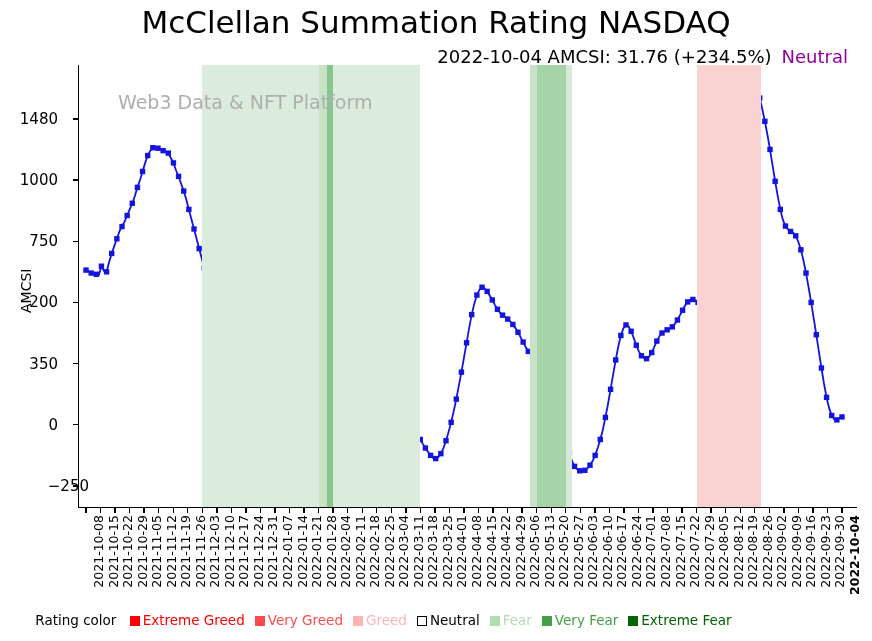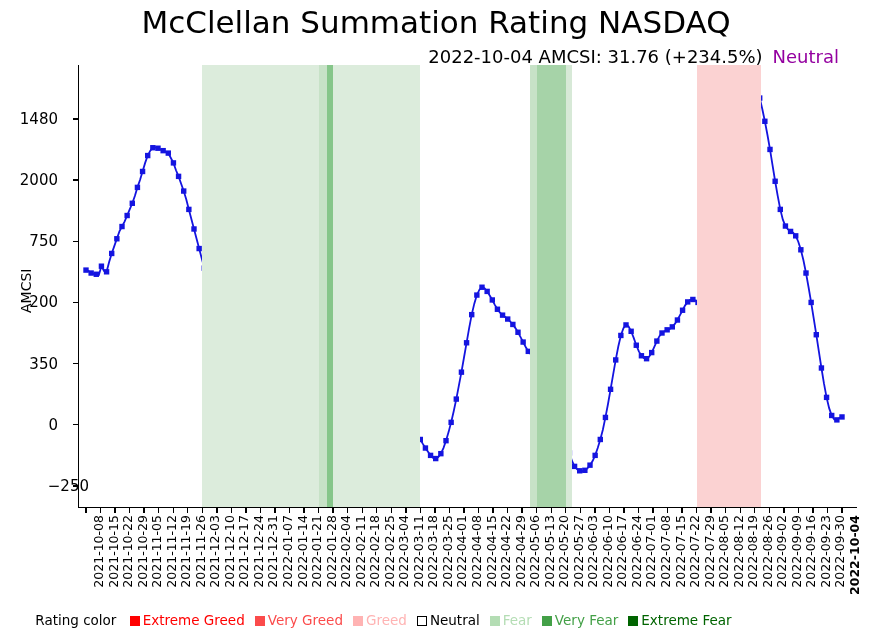--- a/index.html
+++ b/index.html
@@ -5,21 +5,21 @@
   html,body{margin:0;padding:0;background:#ffffff;}
   body{width:872px;height:641px;font-family:"DejaVu Sans","Liberation Sans",sans-serif;overflow:hidden;}
   #root{position:relative;width:872px;height:641px;background:#fff;}
 
   #chart-title{
     position:absolute;left:0;top:4px;width:872px;text-align:center;
     font-size:31px;color:#000;letter-spacing:0px;white-space:nowrap;
   }
   #chart-subtitle{
     position:absolute;left:0;top:46px;width:872px;text-align:right;
-    padding-right:33px;box-sizing:border-box;font-size:18px;color:#000;white-space:nowrap;
+    padding-right:24px;box-sizing:border-box;font-size:18px;color:#000;white-space:nowrap;
   }
   #chart-subtitle .rating-word{color:#9400a0;padding-left:10px;}
 
   #plot{position:absolute;left:78px;top:65px;width:778px;height:443px;}
   #plot-frame{position:absolute;left:0;top:0;width:778px;height:443px;overflow:hidden;}
 
   .band{position:absolute;top:0;height:443px;}
 
   #watermark{
     position:absolute;left:40px;top:24px;color:#aeaeae;font-size:19px;line-height:26px;
@@ -75,20 +75,21 @@
       <div id="bands-layer">
           <div class="band" style="left: 124.308px; width: 218.077px; background: rgb(220, 236, 220);"></div>
           <div class="band" style="left: 240.615px; width: 8.30769px; background: rgb(199, 226, 199);"></div>
           <div class="band" style="left: 248.923px; width: 6.23077px; background: rgb(134, 198, 138);"></div>
           <div class="band" style="left: 452.462px; width: 6.23077px; background: rgb(199, 226, 199);"></div>
           <div class="band" style="left: 458.692px; width: 29.0769px; background: rgb(166, 211, 168);"></div>
           <div class="band" style="left: 487.769px; width: 6.23077px; background: rgb(215, 233, 215);"></div>
           <div class="band" style="left: 618.615px; width: 64.3846px; background: rgb(251, 210, 210);"></div>
         </div>
       <div id="watermark">
+        <div>Web3 Data &amp; NFT Platform</div>
       </div>
       <svg id="series-svg" width="778" height="443">
           <path d="M8.00,205.10 L10.57,206.08 L13.14,208.04 L15.71,208.77 L18.29,209.26 L20.86,210.00 L23.43,201.19 L26.00,206.08 L28.57,206.81 L31.14,197.02 L33.71,188.46 L36.29,181.12 L38.86,173.77 L41.43,166.43 L44.00,161.54 L46.57,156.64 L49.14,150.52 L51.71,144.40 L54.29,138.28 L56.86,130.94 L59.43,122.38 L62.00,115.03 L64.57,106.47 L67.14,97.90 L69.71,90.56 L72.29,85.66 L74.86,82.73 L77.43,82.48 L80.00,83.22 L82.57,84.44 L85.14,85.66 L87.71,86.89 L90.29,88.11 L92.86,93.01 L95.43,97.90 L98.00,105.24 L100.57,111.36 L103.14,118.70 L105.71,126.05 L108.29,134.61 L110.86,144.40 L113.43,154.19 L116.00,163.98 L118.57,173.77 L121.14,183.56 L123.71,193.35 L126.29,203.14 L128.86,212.93 L131.43,222.72 L134.00,232.51 L136.57,239.86 L139.14,247.20 L141.71,254.54 L144.29,258.21 L146.86,261.88 L149.43,264.33 L152.00,266.29 L154.57,268.00 L157.14,269.72 L159.71,271.67 L162.29,274.12 L164.86,277.79 L167.43,282.69 L170.00,288.81 L172.57,294.93 L175.14,301.04 L177.71,307.16 L180.29,315.73 L182.86,310.83 L185.43,303.49 L188.00,297.37 L190.57,291.25 L193.14,285.14 L195.71,279.02 L198.29,274.12 L200.86,270.45 L203.43,268.00 L206.00,266.78 L208.57,268.00 L211.14,269.23 L213.71,269.72 L216.29,270.45 L218.86,271.18 L221.43,272.16 L224.00,274.12 L226.57,276.57 L229.14,280.24 L231.71,286.36 L234.29,293.70 L236.86,303.49 L239.43,314.51 L242.00,327.97 L244.57,341.43 L247.14,354.89 L249.71,369.57 L252.29,384.26 L254.86,398.94 L257.43,411.18 L260.00,420.97 L262.57,425.38 L265.14,426.36 L267.71,425.38 L270.29,422.20 L272.86,418.52 L275.43,412.41 L278.00,403.84 L280.57,396.50 L283.14,390.38 L285.71,385.48 L288.29,383.04 L290.86,381.81 L293.43,380.59 L296.00,376.92 L298.57,370.80 L301.14,364.68 L303.71,358.56 L306.29,355.38 L308.86,354.40 L311.43,356.85 L314.00,361.01 L316.57,364.68 L319.14,368.35 L321.71,370.06 L324.29,369.09 L326.86,367.13 L329.43,365.17 L332.00,364.19 L334.57,364.68 L337.14,366.64 L339.71,370.06 L342.29,374.47 L344.86,378.88 L347.43,383.04 L350.00,386.71 L352.57,390.38 L355.14,392.83 L357.71,393.56 L360.29,392.09 L362.86,388.67 L365.43,383.04 L368.00,375.69 L370.57,367.13 L373.14,357.34 L375.71,346.32 L378.29,334.09 L380.86,320.62 L383.43,307.16 L386.00,292.48 L388.57,277.79 L391.14,263.11 L393.71,249.65 L396.29,238.63 L398.86,230.07 L401.43,224.68 L404.00,222.23 L406.57,223.21 L409.14,226.40 L411.71,230.56 L414.29,234.96 L416.86,239.86 L419.43,244.26 L422.00,247.69 L424.57,250.14 L427.14,252.09 L429.71,254.05 L432.29,256.50 L434.86,259.44 L437.43,263.11 L440.00,267.27 L442.57,272.16 L445.14,277.06 L447.71,281.95 L450.29,286.36 L452.86,289.30 L455.43,291.25 L458.00,293.21 L460.57,295.66 L463.14,299.09 L465.71,303.49 L468.29,308.88 L470.86,315.24 L473.43,322.58 L476.00,330.90 L478.57,340.20 L481.14,349.50 L483.71,358.56 L486.29,368.35 L488.86,378.14 L491.43,387.93 L494.00,396.01 L496.57,401.39 L499.14,404.33 L501.71,405.80 L504.29,406.29 L506.86,405.31 L509.43,403.35 L512.00,400.17 L514.57,396.01 L517.14,390.38 L519.71,383.04 L522.29,374.47 L524.86,364.68 L527.43,352.44 L530.00,338.98 L532.57,324.30 L535.14,309.61 L537.71,294.93 L540.29,281.46 L542.86,270.45 L545.43,263.11 L548.00,259.93 L550.57,261.39 L553.14,266.29 L555.71,272.90 L558.29,280.24 L560.86,286.36 L563.43,290.76 L566.00,293.21 L568.57,293.70 L571.14,291.74 L573.71,287.58 L576.29,281.95 L578.86,276.08 L581.43,271.18 L584.00,268.00 L586.57,266.29 L589.14,264.82 L591.71,263.84 L594.29,261.88 L596.86,258.95 L599.43,255.03 L602.00,250.14 L604.57,245.24 L607.14,240.35 L609.71,236.92 L612.29,234.96 L614.86,234.47 L617.43,235.45 L620.00,237.41 L622.57,237.90 L625.14,234.47 L627.71,226.40 L630.29,215.38 L632.86,201.92 L635.43,187.23 L638.00,172.55 L640.57,157.86 L643.14,143.18 L645.71,128.49 L648.29,113.81 L650.86,99.12 L653.43,84.44 L656.00,69.75 L658.57,55.07 L661.14,41.61 L663.71,29.37 L666.29,19.58 L668.86,14.20 L671.43,12.24 L674.00,13.46 L676.57,17.62 L679.14,24.48 L681.71,33.04 L684.29,44.06 L686.86,56.29 L689.43,69.75 L692.00,84.44 L694.57,100.35 L697.14,116.26 L699.71,130.94 L702.29,144.40 L704.86,154.68 L707.43,161.05 L710.00,164.47 L712.57,166.43 L715.14,167.65 L717.71,170.84 L720.29,176.71 L722.86,184.79 L725.43,195.31 L728.00,208.04 L730.57,222.23 L733.14,237.41 L735.71,253.32 L738.29,269.72 L740.86,286.36 L743.43,303.00 L746.00,318.67 L748.57,332.37 L751.14,343.14 L753.71,350.48 L756.29,354.40 L758.86,354.89 L761.43,352.93 L764.00,351.95" fill="none" stroke="#1414e0" stroke-width="1.8"></path>
           <rect x="5.30" y="202.40" width="5.4" height="5.4" fill="#1414e0"></rect>
           <rect x="10.44" y="205.34" width="5.4" height="5.4" fill="#1414e0"></rect>
           <rect x="15.59" y="206.56" width="5.4" height="5.4" fill="#1414e0"></rect>
           <rect x="20.73" y="198.49" width="5.4" height="5.4" fill="#1414e0"></rect>
           <rect x="25.87" y="204.11" width="5.4" height="5.4" fill="#1414e0"></rect>
           <rect x="31.01" y="185.76" width="5.4" height="5.4" fill="#1414e0"></rect>
           <rect x="36.16" y="171.07" width="5.4" height="5.4" fill="#1414e0"></rect>
@@ -245,21 +246,21 @@
       <div class="ytick-wrap" style="top: 476.972px; padding-right: 12px; box-sizing: border-box; margin-left: 31px;">−250</div>
       <div class="ytick-mark" style="top: 424.085px;"></div>
       <div class="ytick-wrap" style="top: 415.785px; padding-right: 12px; box-sizing: border-box;">0</div>
       <div class="ytick-mark" style="top: 362.897px;"></div>
       <div class="ytick-wrap" style="top: 354.597px; padding-right: 12px; box-sizing: border-box;">350</div>
       <div class="ytick-mark" style="top: 301.709px;"></div>
       <div class="ytick-wrap" style="top: 293.409px; padding-right: 12px; box-sizing: border-box;">200</div>
       <div class="ytick-mark" style="top: 240.521px;"></div>
       <div class="ytick-wrap" style="top: 232.221px; padding-right: 12px; box-sizing: border-box;">750</div>
       <div class="ytick-mark" style="top: 179.333px;"></div>
-      <div class="ytick-wrap" style="top: 171.033px; padding-right: 12px; box-sizing: border-box;">2000</div>
+      <div class="ytick-wrap" style="top: 171.033px; padding-right: 12px; box-sizing: border-box;">1000</div>
       <div class="ytick-mark" style="top: 118.145px;"></div>
       <div class="ytick-wrap" style="top: 109.845px; padding-right: 12px; box-sizing: border-box;">1480</div>
     </div>
   <div id="x-ticks-layer">
       <div class="xtick-mark" style="left: 85.3px;"></div>
       <div class="xtick-label" style="left: 91px;">2021-10-08</div>
       <div class="xtick-mark" style="left: 99.8385px;"></div>
       <div class="xtick-label" style="left: 105.538px;">2021-10-15</div>
       <div class="xtick-mark" style="left: 114.377px;"></div>
       <div class="xtick-label" style="left: 120.077px;">2021-10-22</div>

